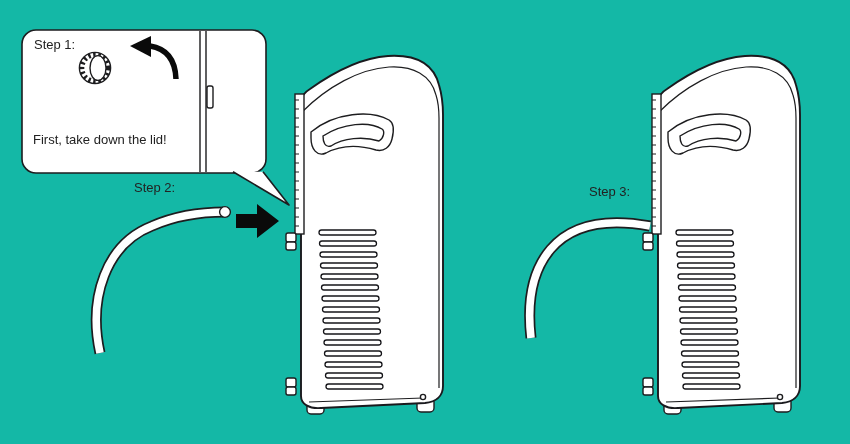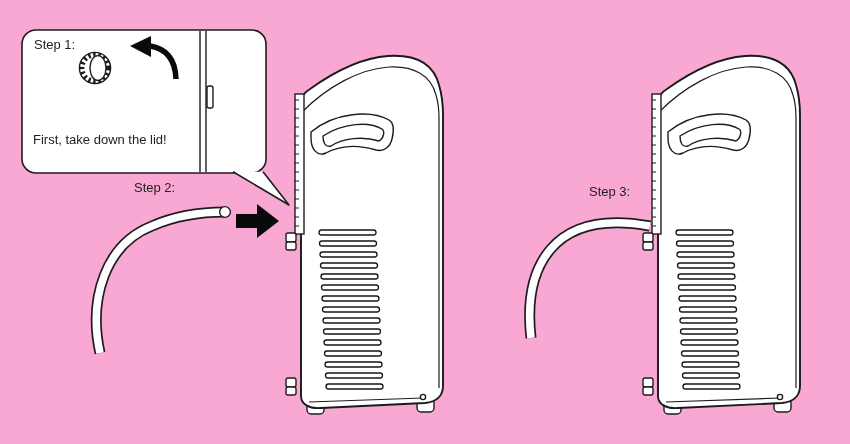--- a/index.html
+++ b/index.html
@@ -1,16 +1,16 @@
 <!DOCTYPE html>
 <html><head>
 <meta charset="utf-8">
 <style>
   html,body{margin:0;padding:0;background:#ffffff;}
-  .canvas{position:relative;width:850px;height:444px;background:#f9a8d4;overflow:hidden;}
+  .canvas{position:relative;width:850px;height:444px;background:#14b8a6;overflow:hidden;}
   svg{display:block;}
   .body{fill:#ffffff;stroke:#1a1a1e;stroke-width:1.9px;stroke-linejoin:round;}
   .st{fill:#ffffff;stroke:#1d1d1f;stroke-width:1.4px;}
   .ln{fill:none;stroke:#1d1d1f;stroke-width:1.2px;}
   .ln2{fill:none;stroke:#1d1d1f;stroke-width:1.4px;}
   .bubble{fill:#ffffff;stroke:#1d1d1f;stroke-width:1.6px;}
   .vent{fill:#ffffff;stroke:#16161a;stroke-width:1.3px;}
   .hoseOuter{fill:none;stroke:#1d1d1f;stroke-width:11px;stroke-linecap:butt;}
   .hoseInner{fill:none;stroke:#ffffff;stroke-width:7.6px;stroke-linecap:butt;}
   .solid{fill:#0a0a0a;stroke:none;}

